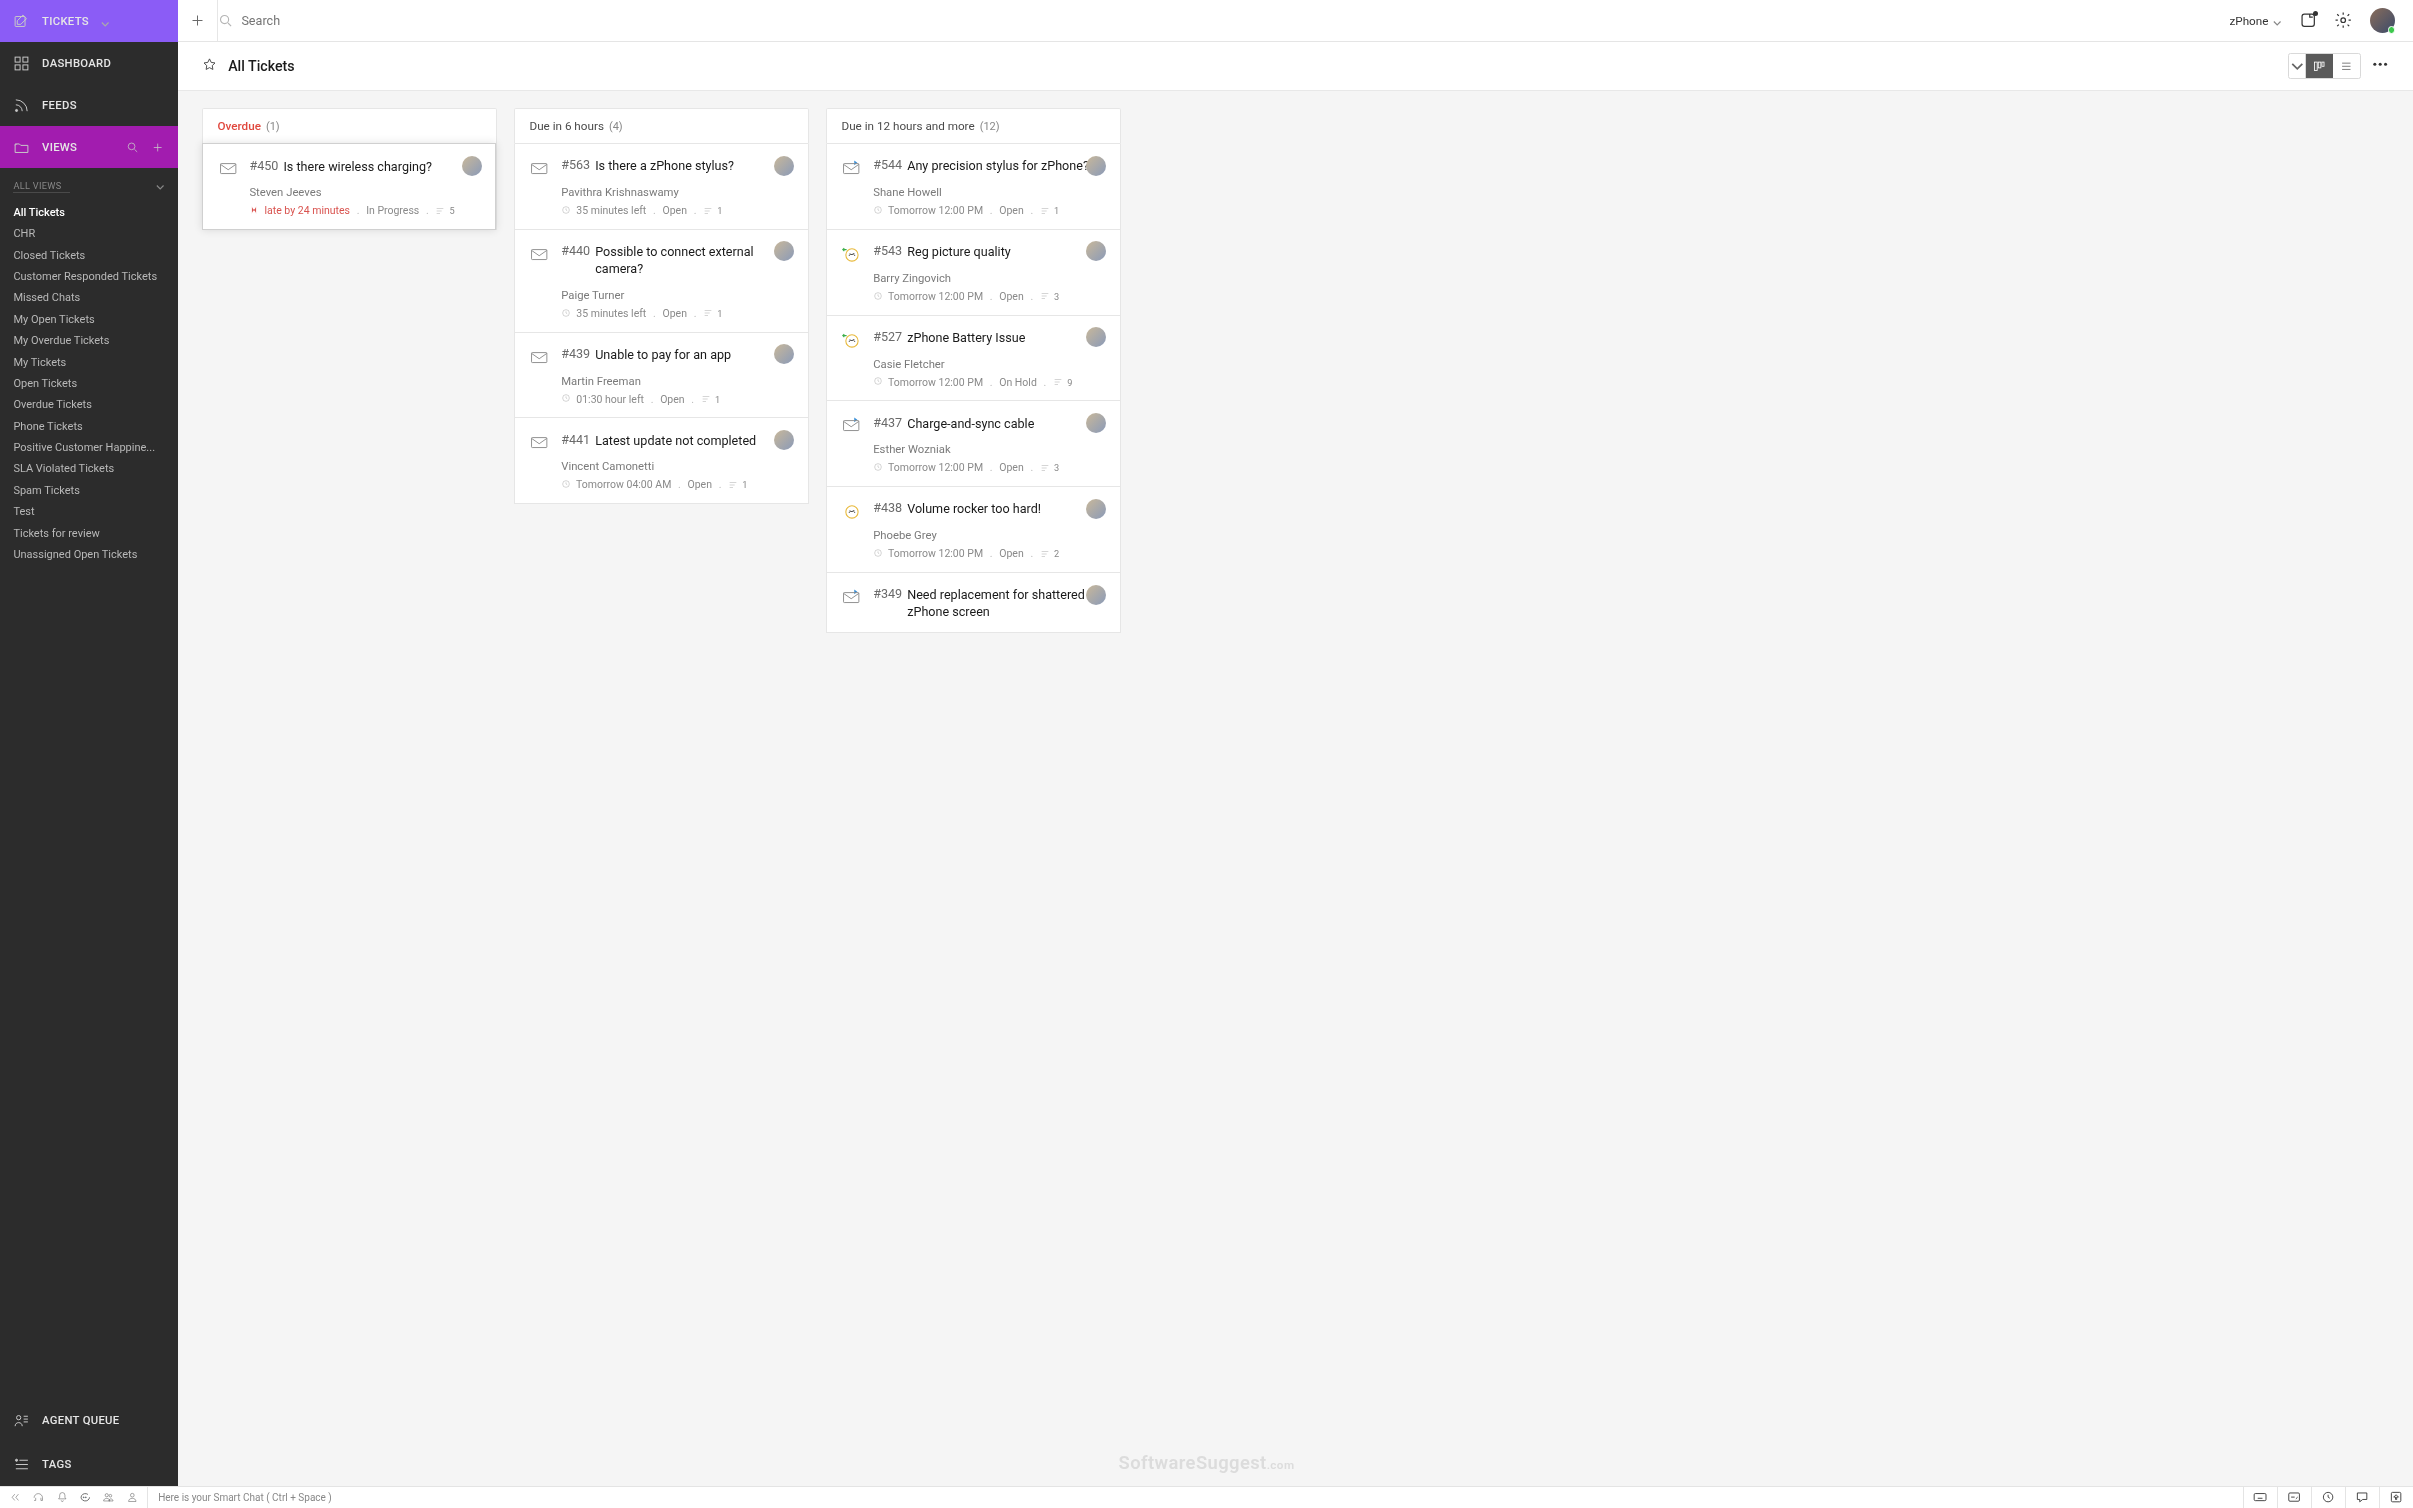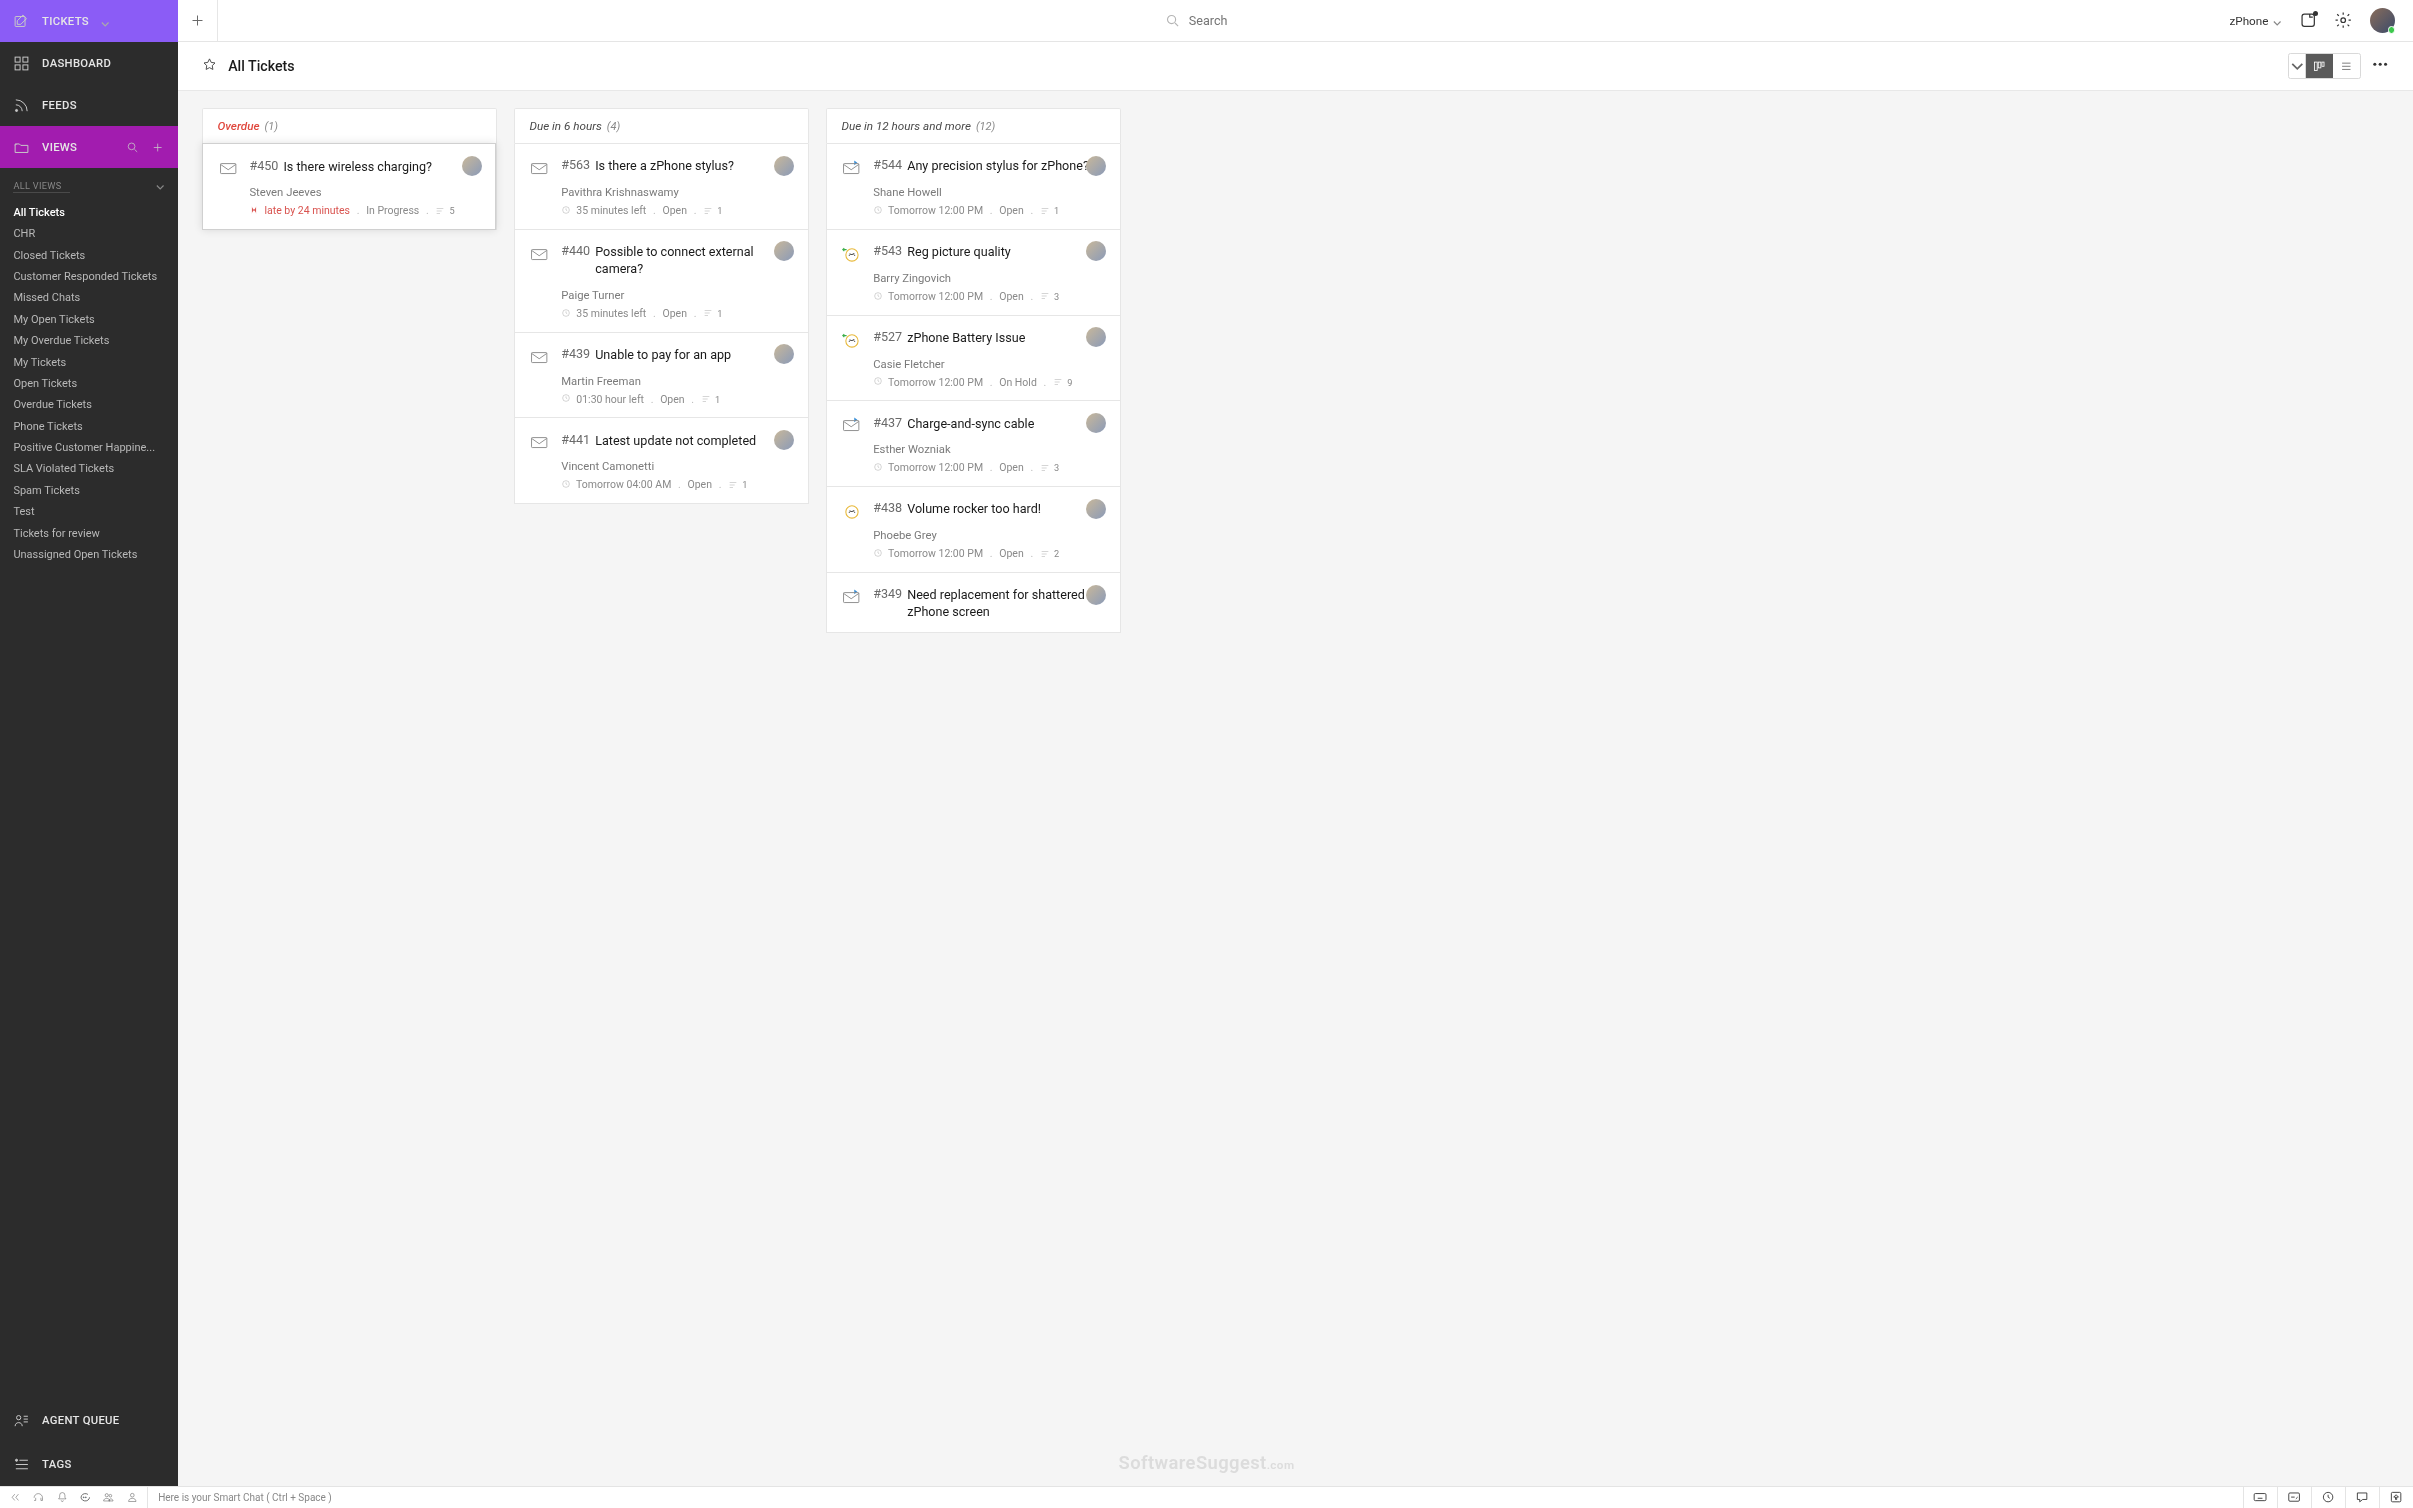--- a/index.html
+++ b/index.html
@@ -31,21 +31,21 @@
 
 .sidebar-bottom { margin-top: auto; }
 .sidebar-bottom .sidebar-row { height: 44px; }
 
 
 .main { flex: 1; display: flex; flex-direction: column; min-width: 0; background: #f5f5f5; }
 
 
 .topbar { height: 42px; background: #fff; display: flex; align-items: stretch; border-bottom: 0.8px solid #e5e5e5; }
 .topbar .newbtn { width: 40px; border-right: 0.8px solid #e6e6e6; display: flex; align-items: center; justify-content: center; cursor: pointer; }
-.topbar .search { flex: 1; display: flex; align-items: center; justify-content: center; gap: 8.4px; color: #9a9a9a; }
+.topbar .search { flex: 1; display: flex; align-items: center; justify-content: flex-start; gap: 8.4px; color: #9a9a9a; }
 .topbar .search svg { width: 15px; height: 15px; stroke: #b5b5b5; }
 .topbar .search input { border: none; outline: none; font-size: 12.6px; color: #555; width: 75px; background: transparent; }
 .topbar .right { display: flex; align-items: center; gap: 17px; padding: 0 18.4px; }
 .portal { font-size: 11.7px; color: #333; display: flex; align-items: center; gap: 5px; cursor: pointer; }
 .top-icn { width: 18.4px; height: 18.4px; display: inline-flex; cursor: pointer; position: relative; }
 .top-icn svg { width: 18.4px; height: 18.4px; stroke: #353535; fill: none; stroke-width: 1.6; }
 .top-icn .dot { position: absolute; top: -0.8px; right: -0.8px; width: 5px; height: 5px; background: #333; border-radius: 50%; }
 .avatar { width: 25px; height: 25px; border-radius: 50%; background: linear-gradient(135deg,#8a6d5a,#3a4a6a); position: relative; }
 .avatar .presence { position: absolute; bottom: -0.8px; right: -0.8px; width: 7.5px; height: 7.5px; background: #3cc84d; border: 1.3px solid #fff; border-radius: 50%; }
 
@@ -59,21 +59,21 @@
 .view-toggle .seg { width: 27px; height: 23.5px; display: flex; align-items: center; justify-content: center; cursor: pointer; }
 .view-toggle .seg.dd { width: 17px; border-right: 0.8px solid #d9d9d9; }
 .view-toggle .seg.active { background: #5a5a5a; }
 .view-toggle .seg svg { width: 12.6px; height: 12.6px; stroke: #666; fill: none; stroke-width: 1.6; }
 .view-toggle .seg.active svg { stroke: #fff; }
 .more-icn svg { width: 18.4px; height: 18.4px; fill: #333; }
 
 
 .board { flex: 1; overflow: auto; padding: 17px 23.5px; display: flex; gap: 17px; align-items: flex-start; }
 .column { width: 295px; background: transparent; flex-shrink: 0; }
-.col-header { background: #fff; border: 0.8px solid #e6e6e6; border-radius: 1.7px 1.7px 0 0; padding: 10px 15px; font-size: 11.7px; color: #4a4a4a; display: flex; align-items: center; gap: 5px; font-style: italic; }
+.col-header { background: #fff; border: 0.8px solid #e6e6e6; border-radius: 1.7px 1.7px 0 0; padding: 10px 15px; font-size: 11.7px; color: #4a4a4a; display: flex; align-items: center; gap: 5px; }
 .col-header.overdue .col-title { color: #e0483e; font-weight: 500; }
 .col-count { color: #888; font-size: 11px; }
 .col-body { border-left: 0.8px solid #e6e6e6; border-right: 0.8px solid #e6e6e6; border-bottom: 0.8px solid #e6e6e6; }
 .card { background: #fff; border-top: 0.8px solid #e6e6e6; padding: 13.4px 15px 11.7px; display: flex; gap: 11.7px; position: relative; cursor: pointer; }
 .card:first-child { border-top: none; }
 .card.highlight { box-shadow: 0 0 8.4px rgba(0,0,0,0.12); border: 0.8px solid #d0d0d0; margin: -0.8px; position: relative; z-index: 2; }
 .card .channel { width: 20px; flex-shrink: 0; display: flex; justify-content: center; padding-top: 1.7px; }
 .card .channel svg { width: 18.4px; height: 18.4px; }
 .card .content { flex: 1; min-width: 0; }
 .card .title-row { display: flex; align-items: flex-start; gap: 5px; }

